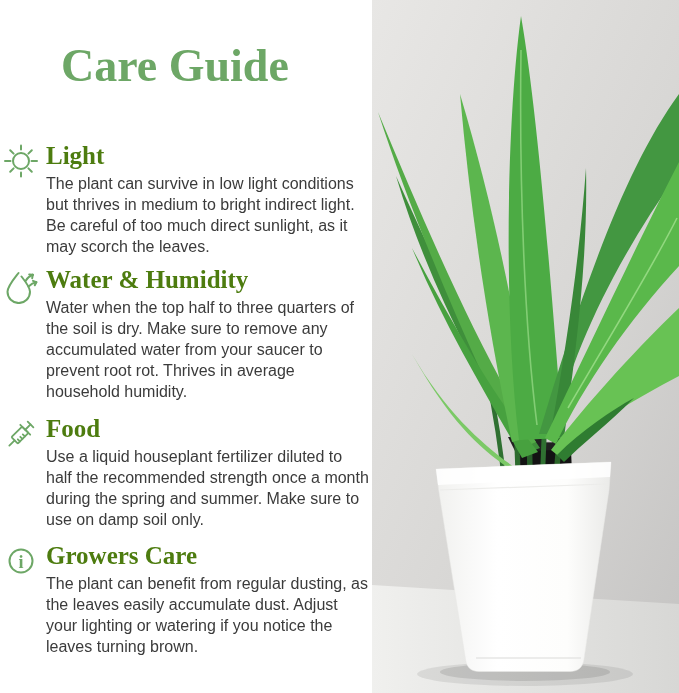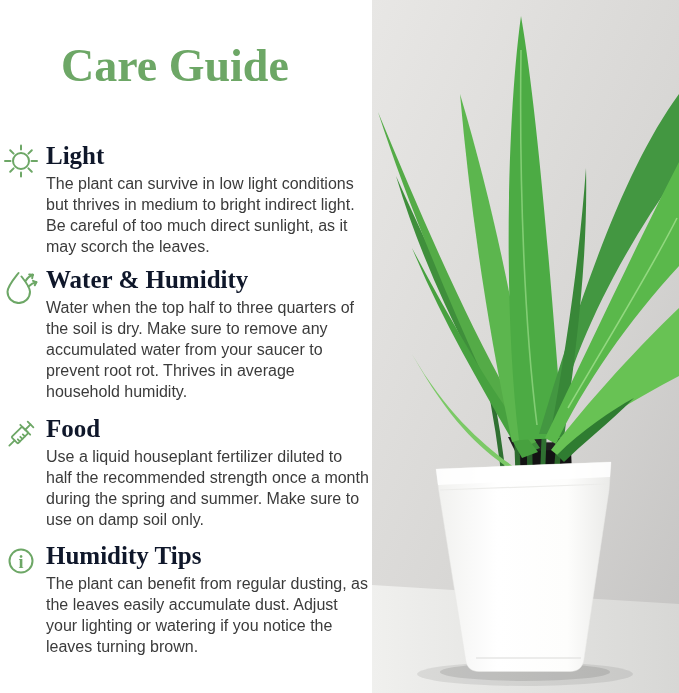--- a/index.html
+++ b/index.html
@@ -18,21 +18,21 @@
   }
   .care-section{position:absolute;left:0;width:372px;padding-left:46px;box-sizing:border-box;}
   .sec-1{top:141px;}
   .sec-2{top:265px;}
   .sec-3{top:414px;}
   .sec-4{top:541px;}
   .sec-icon{position:absolute;left:2px;top:1px;width:38px;height:38px;display:block;}
   .sec-icon svg{display:block;}
   .sec-heading{
     margin:0;font-family:"Liberation Serif",serif;font-weight:bold;
-    font-size:25px;line-height:29px;color:#0f172a;
+    font-size:25px;line-height:29px;color:#4d7c0f;
   }
   .sec-body{
     margin:3px 12px 0 0;width:324px;
     font-size:16px;line-height:21px;color:#3B3B3B;
   }
   
   .photo{position:absolute;left:372px;top:0;width:307px;height:693px;overflow:hidden;}
   .photo svg{display:block;}
 </style>
 </head>
@@ -97,21 +97,21 @@
       <p class="sec-body">Water when the top half to three quarters of the soil is dry. Make sure to remove any accumulated water from your saucer to prevent root rot. Thrives in average household humidity.</p>
     </section>
 
     <section class="care-section sec-4">
       <span class="sec-icon">
         <svg width="38" height="38" viewBox="0 0 38 38" fill="none" stroke="#6DA766" stroke-width="2">
           <circle cx="19" cy="19" r="11.5"></circle>
           <text x="19" y="25.5" text-anchor="middle" stroke="none" fill="#6DA766" font-family="Liberation Serif, serif" font-size="18" font-weight="bold">i</text>
         </svg>
       </span>
-      <h2 class="sec-heading">Humidity Tips</h2>
+      <h2 class="sec-heading">Growers Care</h2>
       <p class="sec-body">The plant can benefit from regular dusting, as the leaves easily accumulate dust. Adjust your lighting or watering if you notice the leaves turning brown.</p>
     </section>
 
   </div>
 
   <div class="photo">
     <svg width="307" height="693" viewBox="0 0 307 693">
       <defs>
         <linearGradient id="wallGrad" x1="0" y1="0" x2="1" y2="1">
           <stop offset="0" stop-color="#e8e7e5"></stop>

